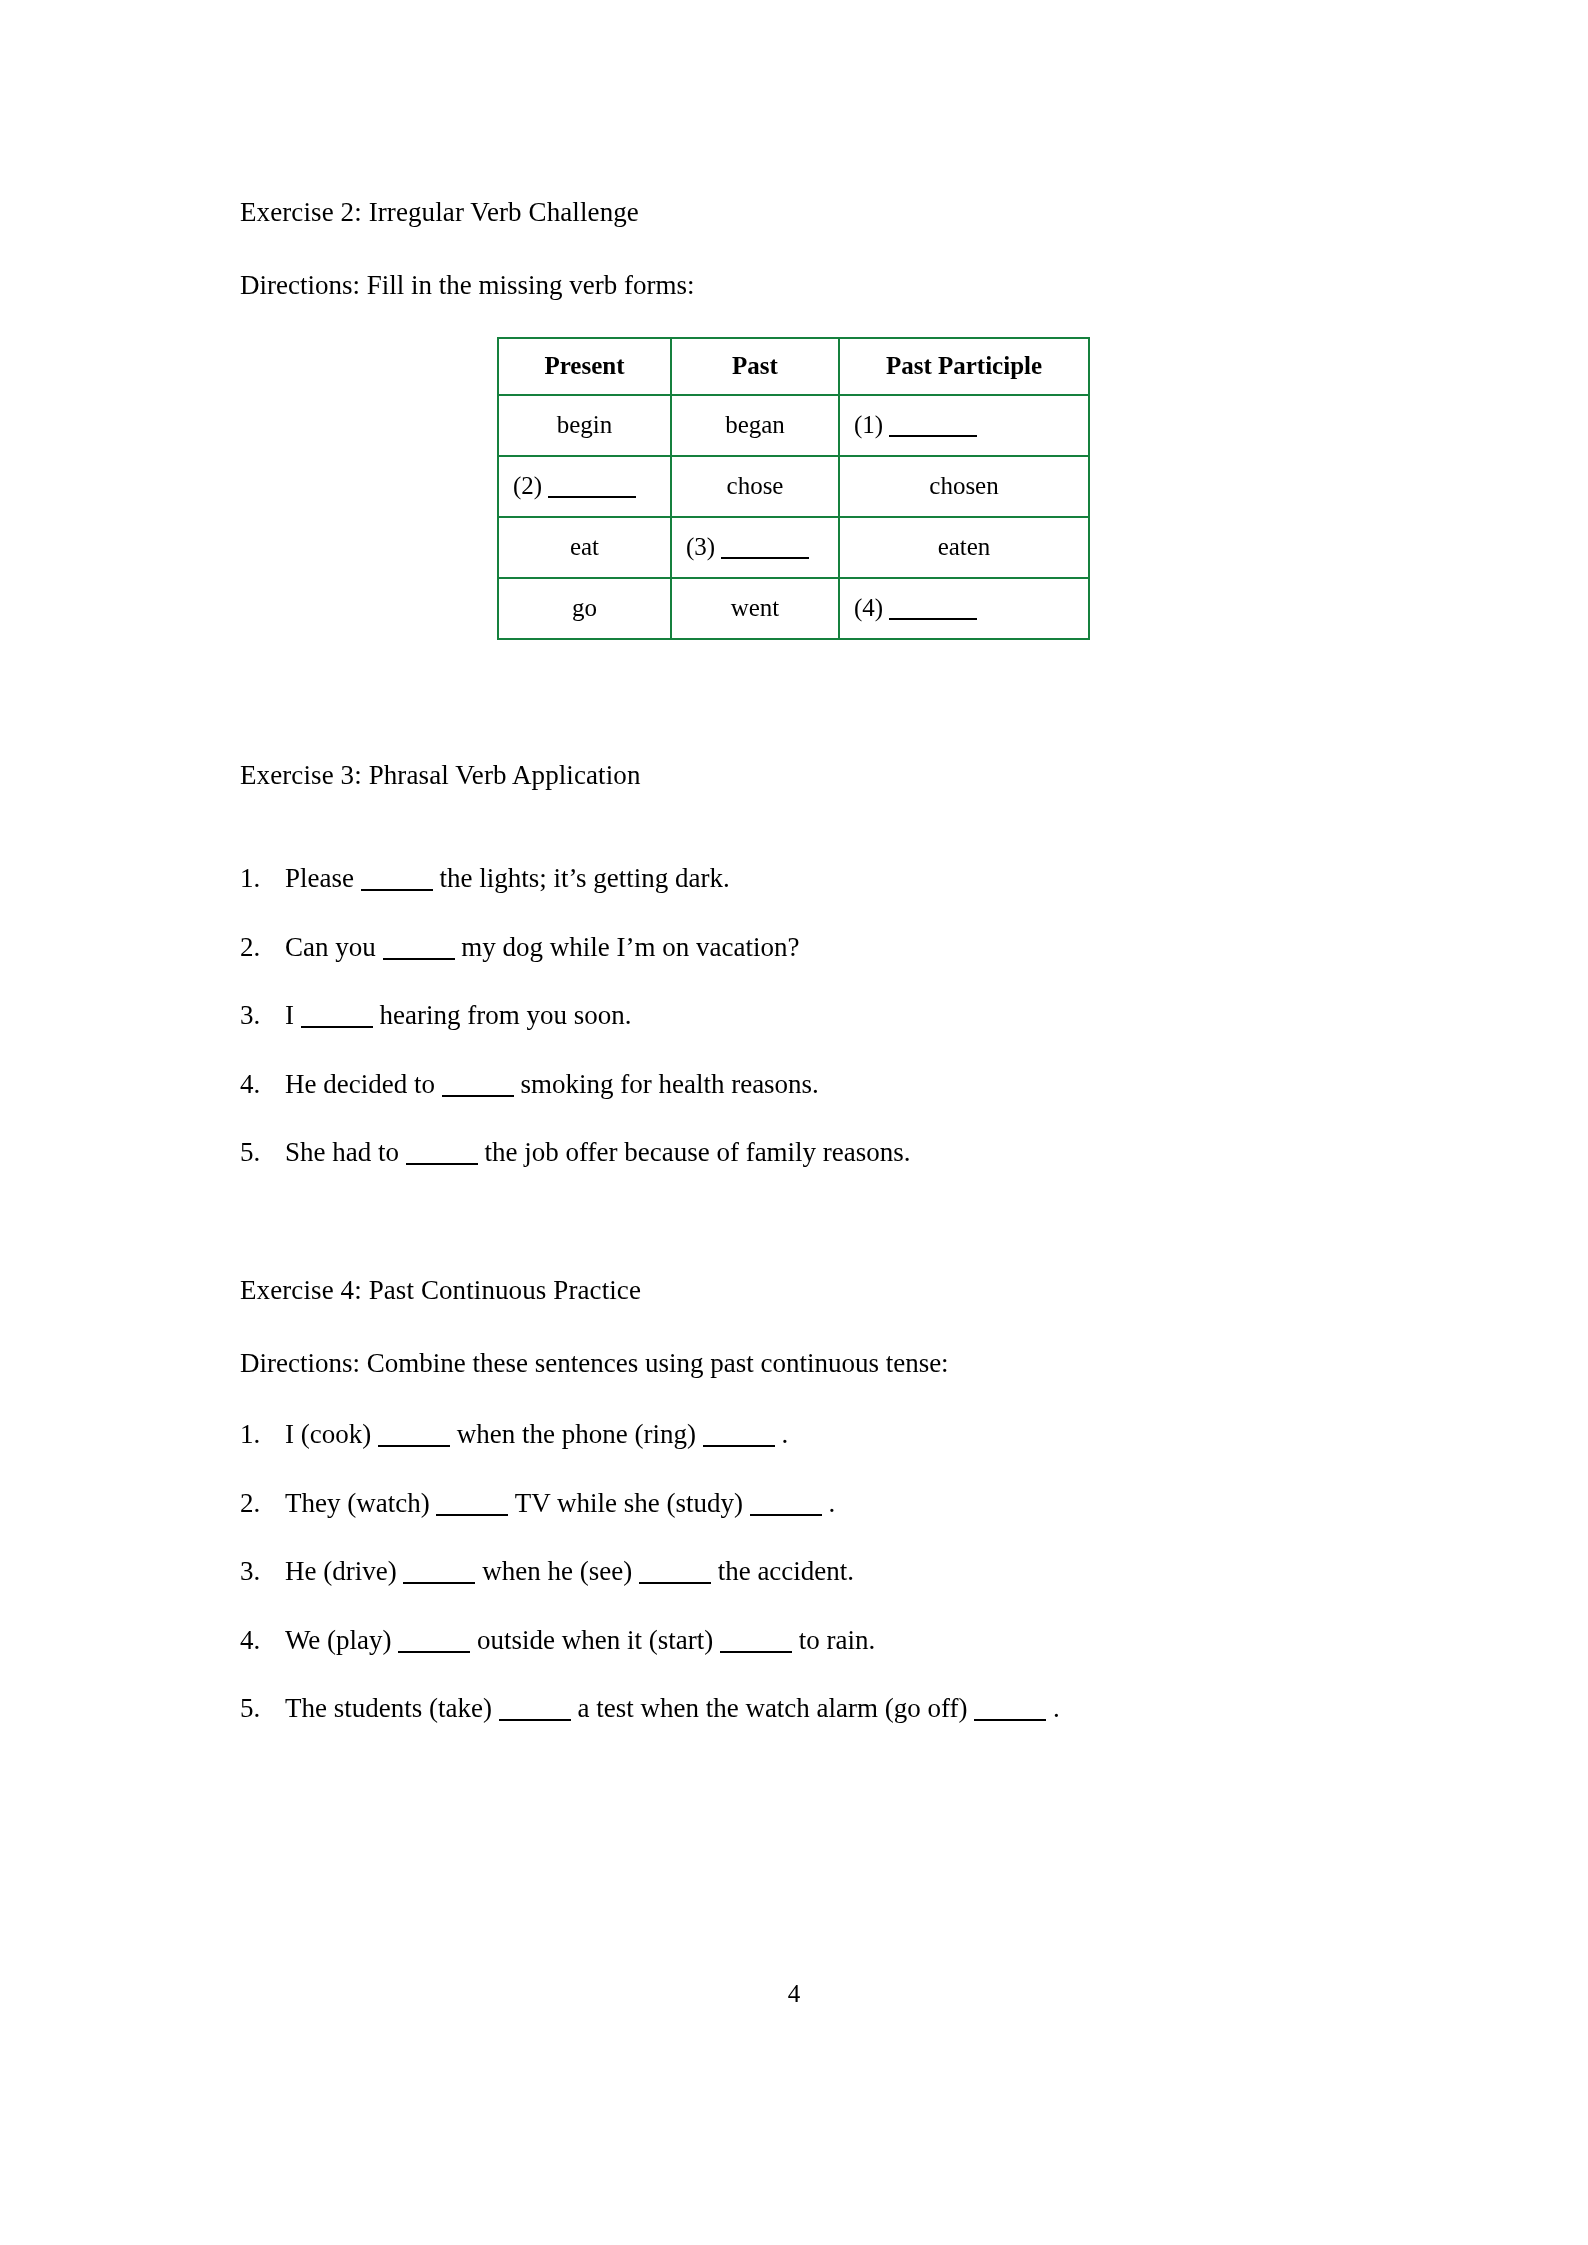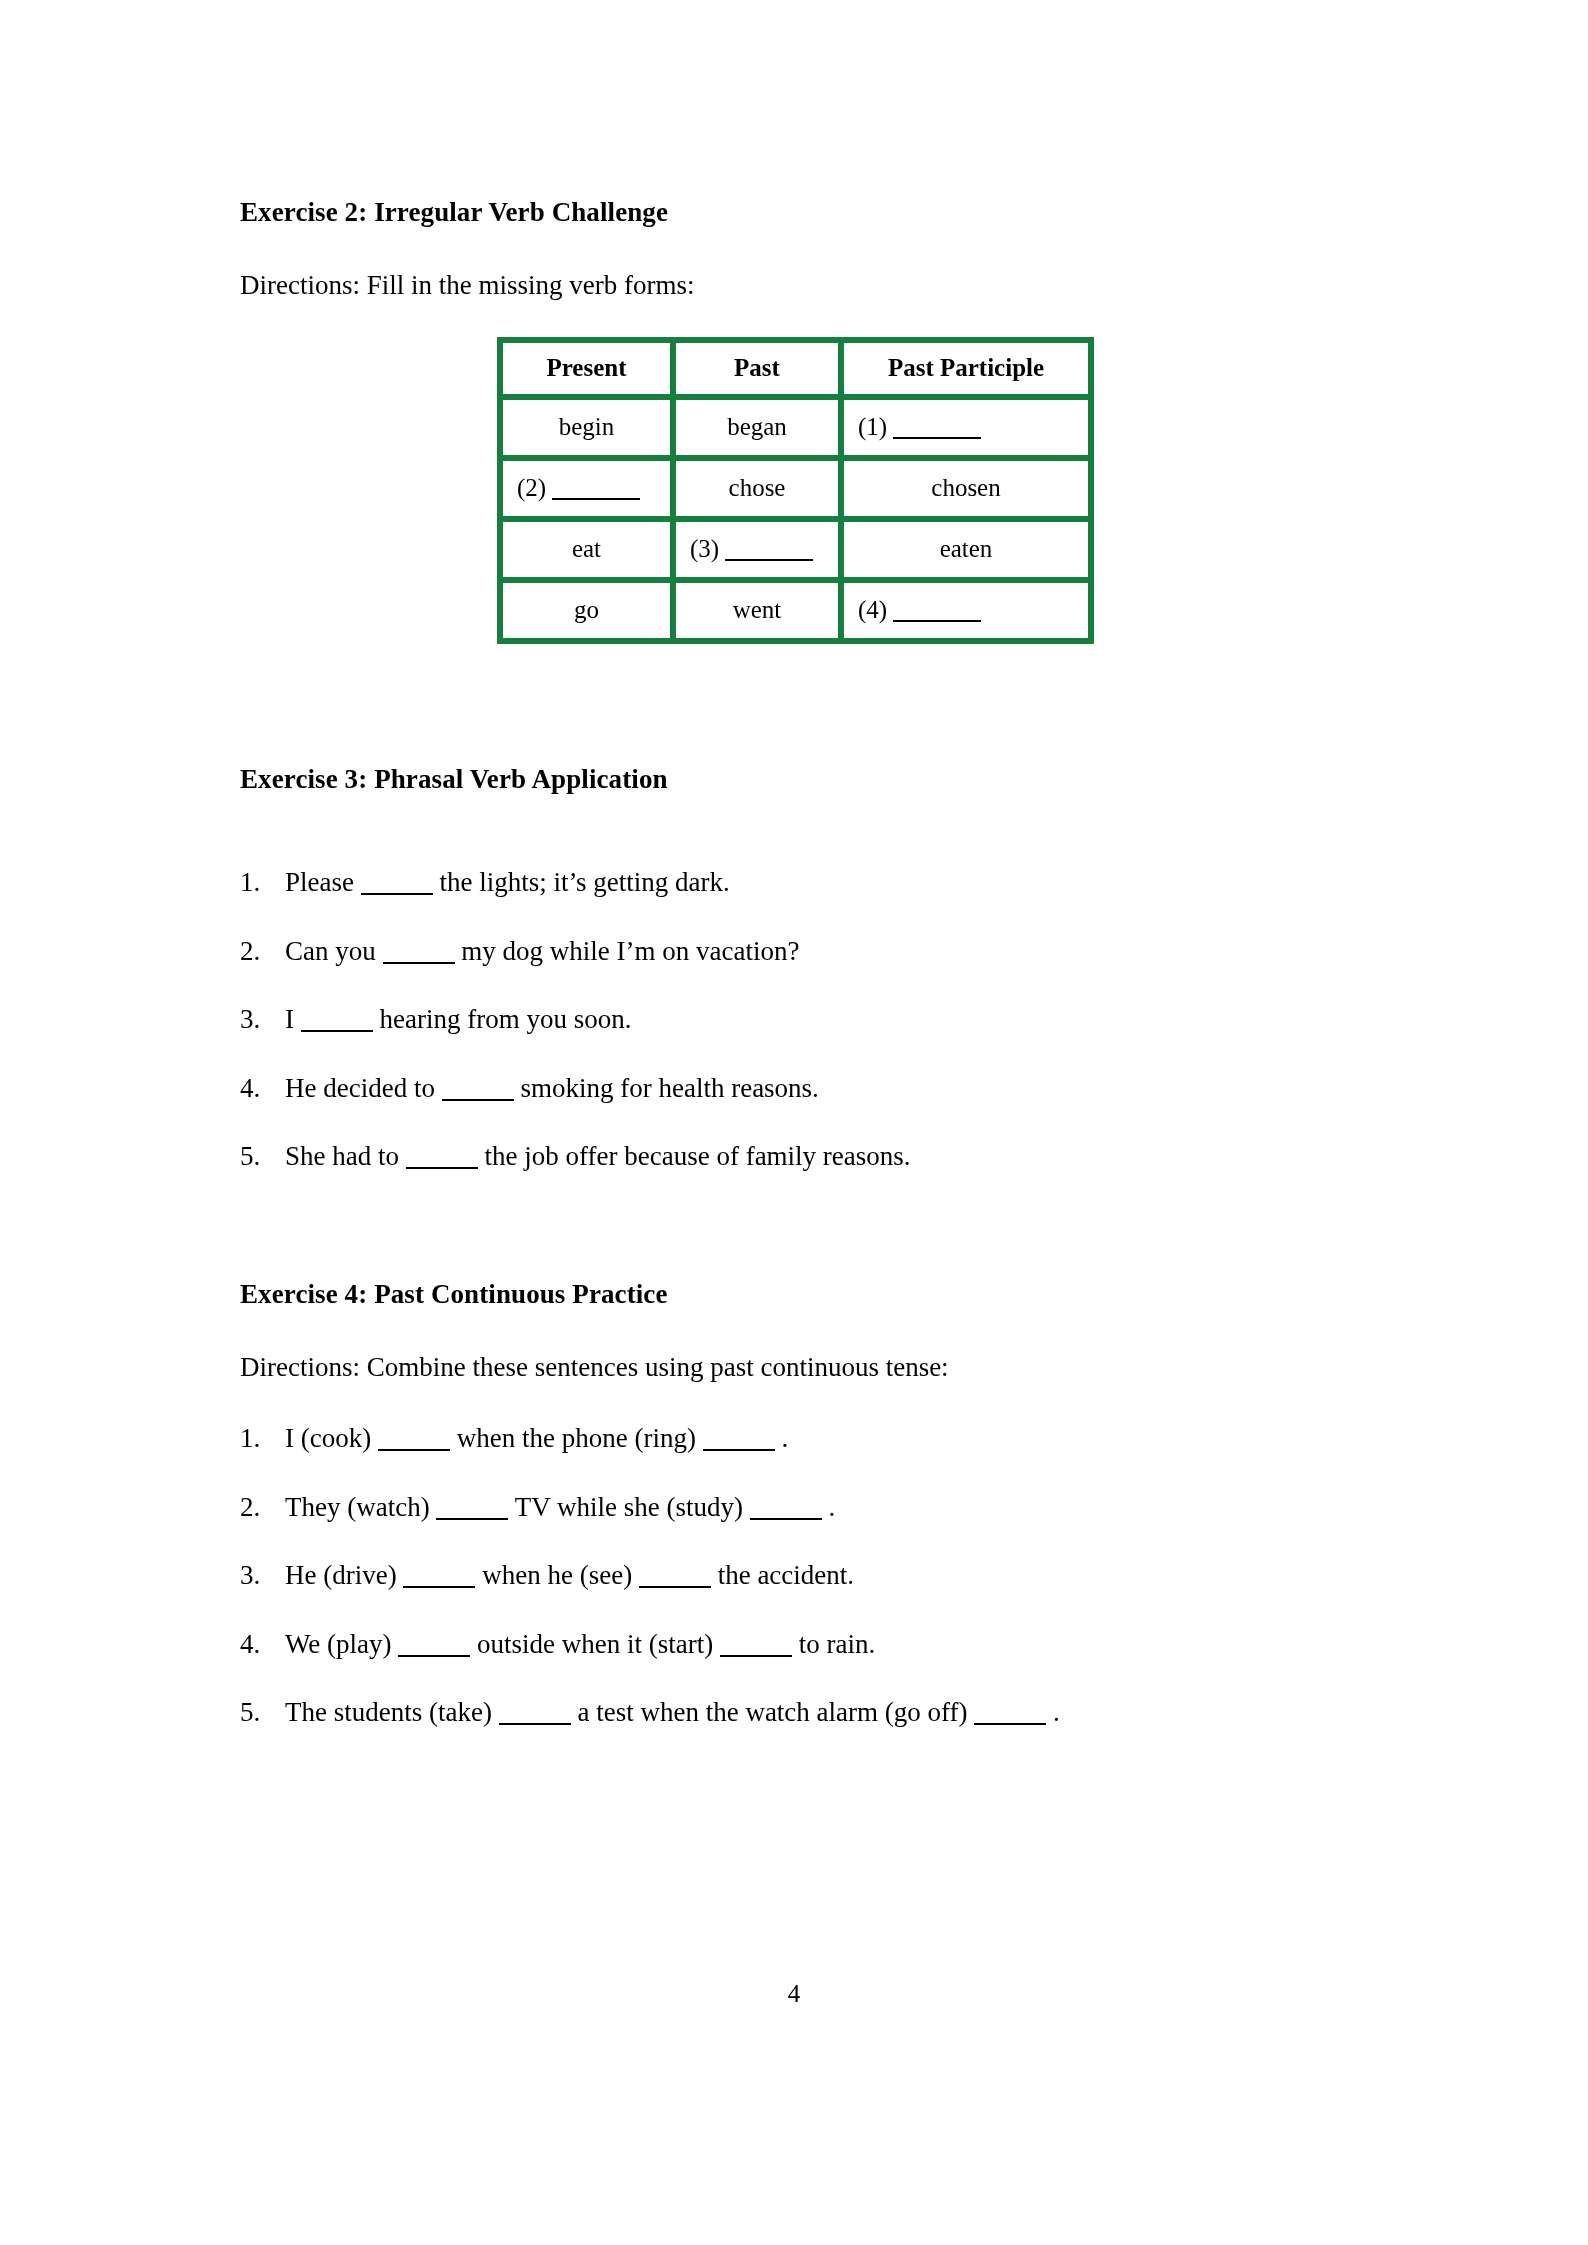--- a/index.html
+++ b/index.html
@@ -18,21 +18,21 @@
     background: #ffffff;
     box-sizing: border-box;
     padding: 195px 288px 0 240px;
   }
   .content {
     width: 1060px;
   }
 
   h2.ex-heading {
     font-size: 27px;
-    font-weight: bold;
+    font-weight: normal;
     margin: 0;
     line-height: 1.3;
     letter-spacing: 0.1px;
   }
   p.directions {
     font-size: 27px;
     margin: 0;
     line-height: 1.55;
   }
 
@@ -45,21 +45,21 @@
   .verb-table-wrap {
     margin-left: 257px;
   }
   table.verb-table {
     border-collapse: collapse;
     table-layout: fixed;
     width: 591px;
   }
   table.verb-table th,
   table.verb-table td {
-    border: 6px solid #15803d;
+    border: 2px solid #15803d;
     height: 61px;
     vertical-align: middle;
     font-size: 25px;
     padding: 2px 10px;
     box-sizing: border-box;
   }
   table.verb-table th {
     font-weight: bold;
     text-align: center;
     height: 57px;

